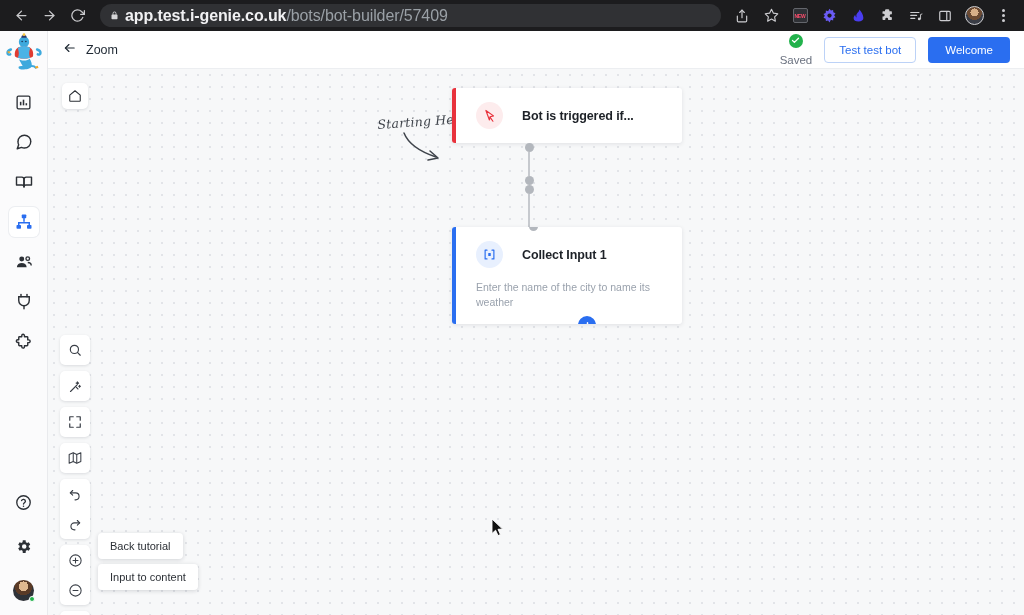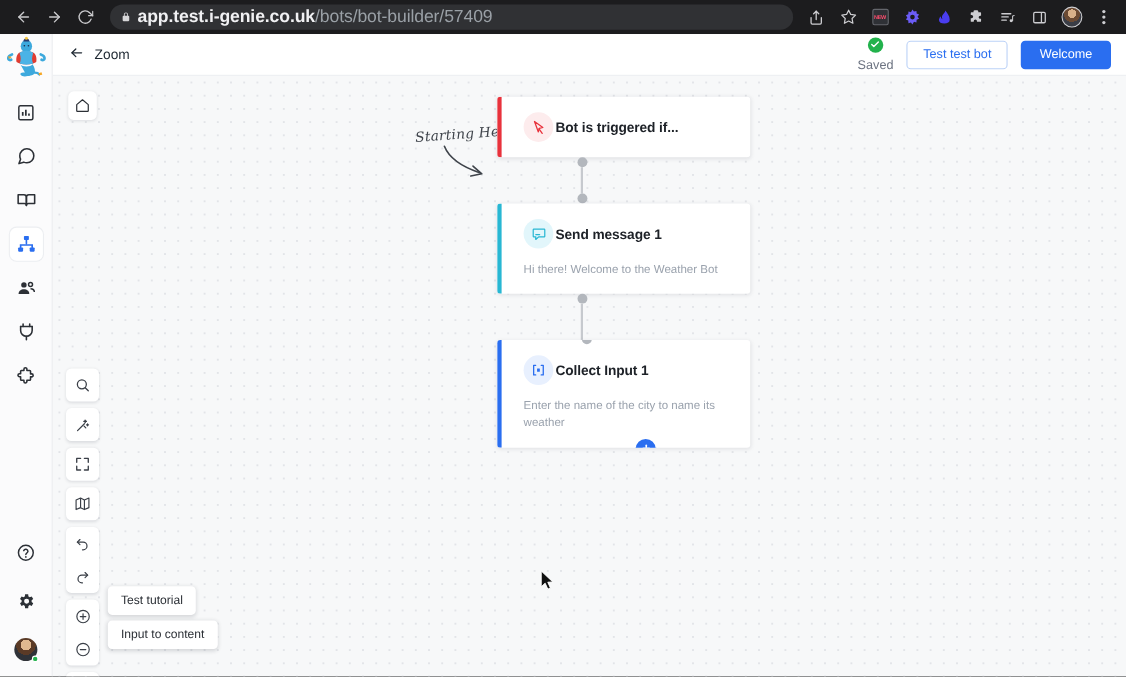--- a/index.html
+++ b/index.html
@@ -136,21 +136,21 @@
   }
 
   
   .flow { position: absolute; left: 404px; top: 19px; width: 230px; }
   .node {
     position: relative; background: #fff; border-radius: 3px;
     box-shadow: 0 1px 4px rgba(16,24,40,.10); overflow: hidden;
     padding: 0 0 0 14px;
   }
   .node .accent { position: absolute; left: 0; top: 0; bottom: 0; width: 4px; }
-  .node-head { display: flex; align-items: center; gap: 2px; padding: 14px 12px 0 10px; }
+  .node-head { display: flex; align-items: center; gap: 19px; padding: 14px 12px 0 10px; }
   .node-ico {
     width: 27px; height: 27px; border-radius: 50%;
     display: flex; align-items: center; justify-content: center; flex: 0 0 auto;
   }
   .node-title { font-size: 12.5px; font-weight: bold; color: #1d2127; letter-spacing: -0.1px; }
   .node-body {
     font-size: 10.5px; color: #9aa2ad; line-height: 1.45;
     padding: 12px 16px 14px 10px;
   }
   .node-spacer { height: 14px; }
@@ -474,21 +474,21 @@
             </svg>
         </div>
       </div>
       <div class="tool-group">
         <div class="tool-btn">
           
         </div>
       </div>
     </div>
 
-    <div class="tooltip" style="left:50px; top:464px;">Test tutorial</div>
+    <div class="tooltip" style="left:50px; top:464px;">Back tutorial</div>
     <div class="tooltip" style="left:50px; top:495px;">Input to content</div>
 
     <div class="annotation">
       <div class="annotation-text">Starting Here</div>
       <svg width="70" height="34" viewBox="0 0 70 34" style="position:absolute; left:22px; top:14px;">
         <path d="M4 2 C8 12, 18 20, 36 26" stroke="#3f444b" stroke-width="1.5" fill="none" stroke-linecap="round"></path>
         <path d="M30 20 L38 27 L28 29" stroke="#3f444b" stroke-width="1.5" fill="none" stroke-linecap="round" stroke-linejoin="round"></path>
       </svg>
     </div>
 
@@ -507,33 +507,20 @@
         </div>
         <div class="node-spacer"></div>
       </div>
 
       <div class="connector">
         <span class="knob"></span>
         <span class="line"></span>
         <span class="knob"></span>
       </div>
 
-      <div class="node">
-        <span class="accent" style="background:#28b7d3"></span>
-        <div class="node-head">
-          <span class="node-ico" style="background:#e2f6fb">
-            <svg width="14" height="14" viewBox="0 0 24 24" fill="none" stroke="#28b7d3" stroke-width="1.9" stroke-linejoin="round">
-                <path d="M20 4H4a1 1 0 0 0-1 1v10a1 1 0 0 0 1 1h3v4l4.5-4H20a1 1 0 0 0 1-1V5a1 1 0 0 0-1-1z"></path>
-                <line x1="7" y1="12.5" x2="13" y2="12.5" stroke-linecap="round"></line>
-              </svg>
-          </span>
-          <span class="node-title">Send message 1</span>
-        </div>
-        <div class="node-body">Hi there! Welcome to the Weather Bot</div>
-      </div>
 
       <div class="connector">
         <span class="knob"></span>
         <span class="line"></span>
       </div>
 
       <div class="node" style="position:relative">
         <span class="knob-top"></span>
         <span class="accent" style="background:#2a6ef0"></span>
         <div class="node-head">

